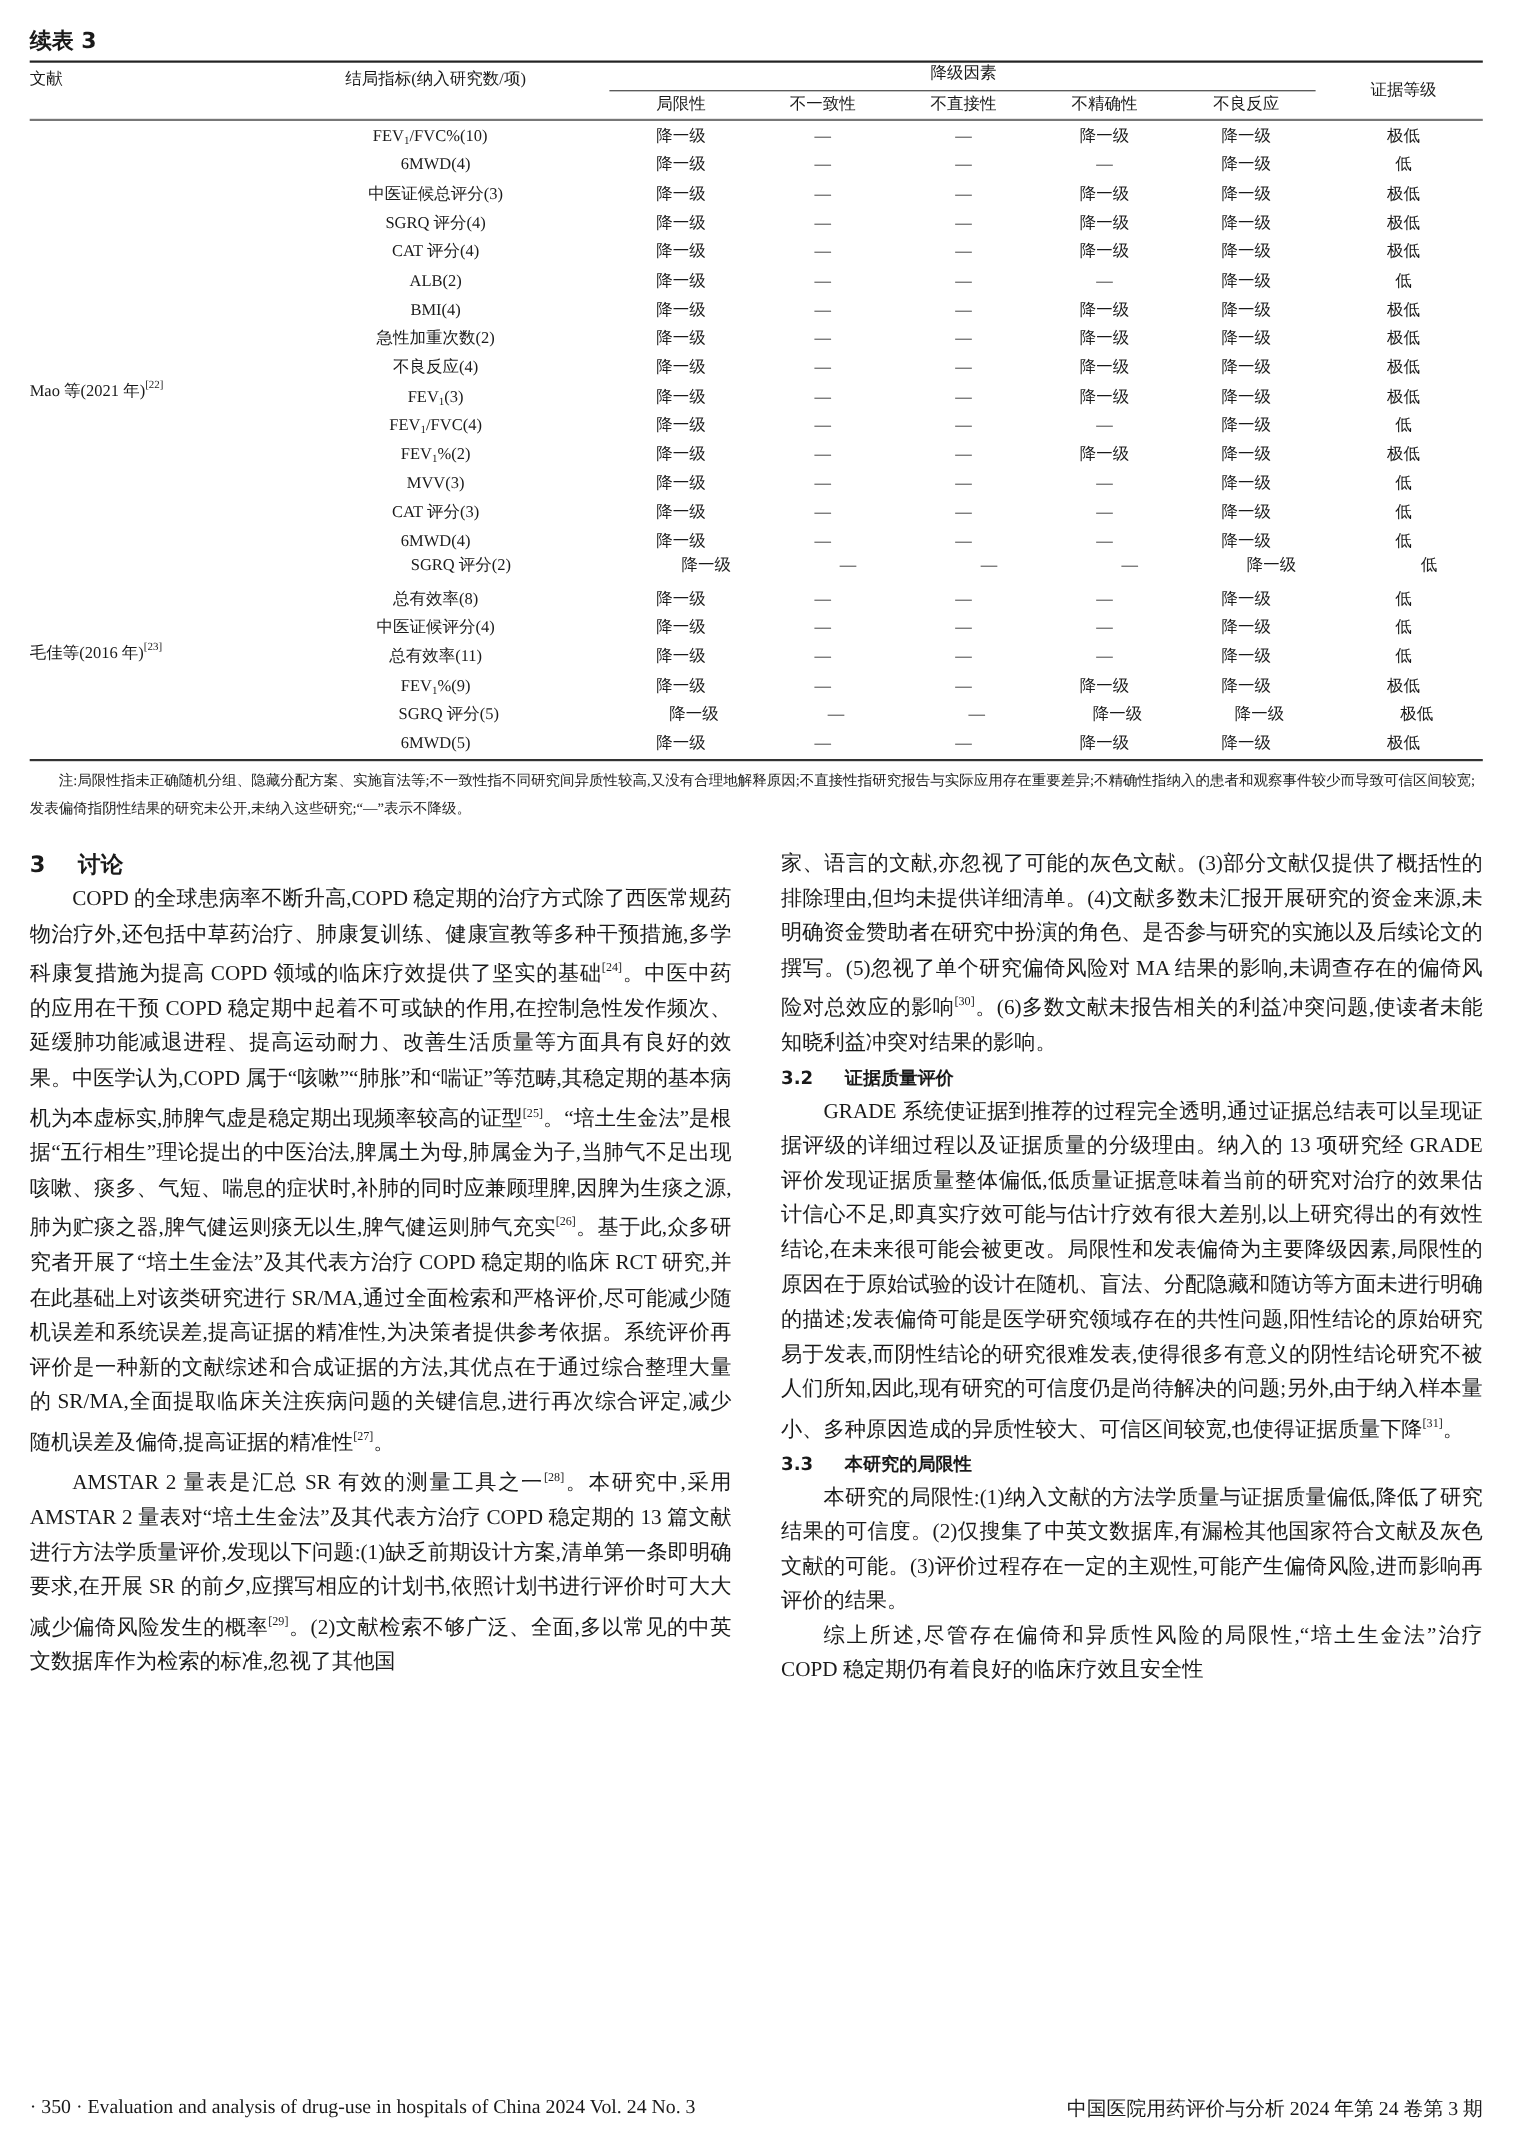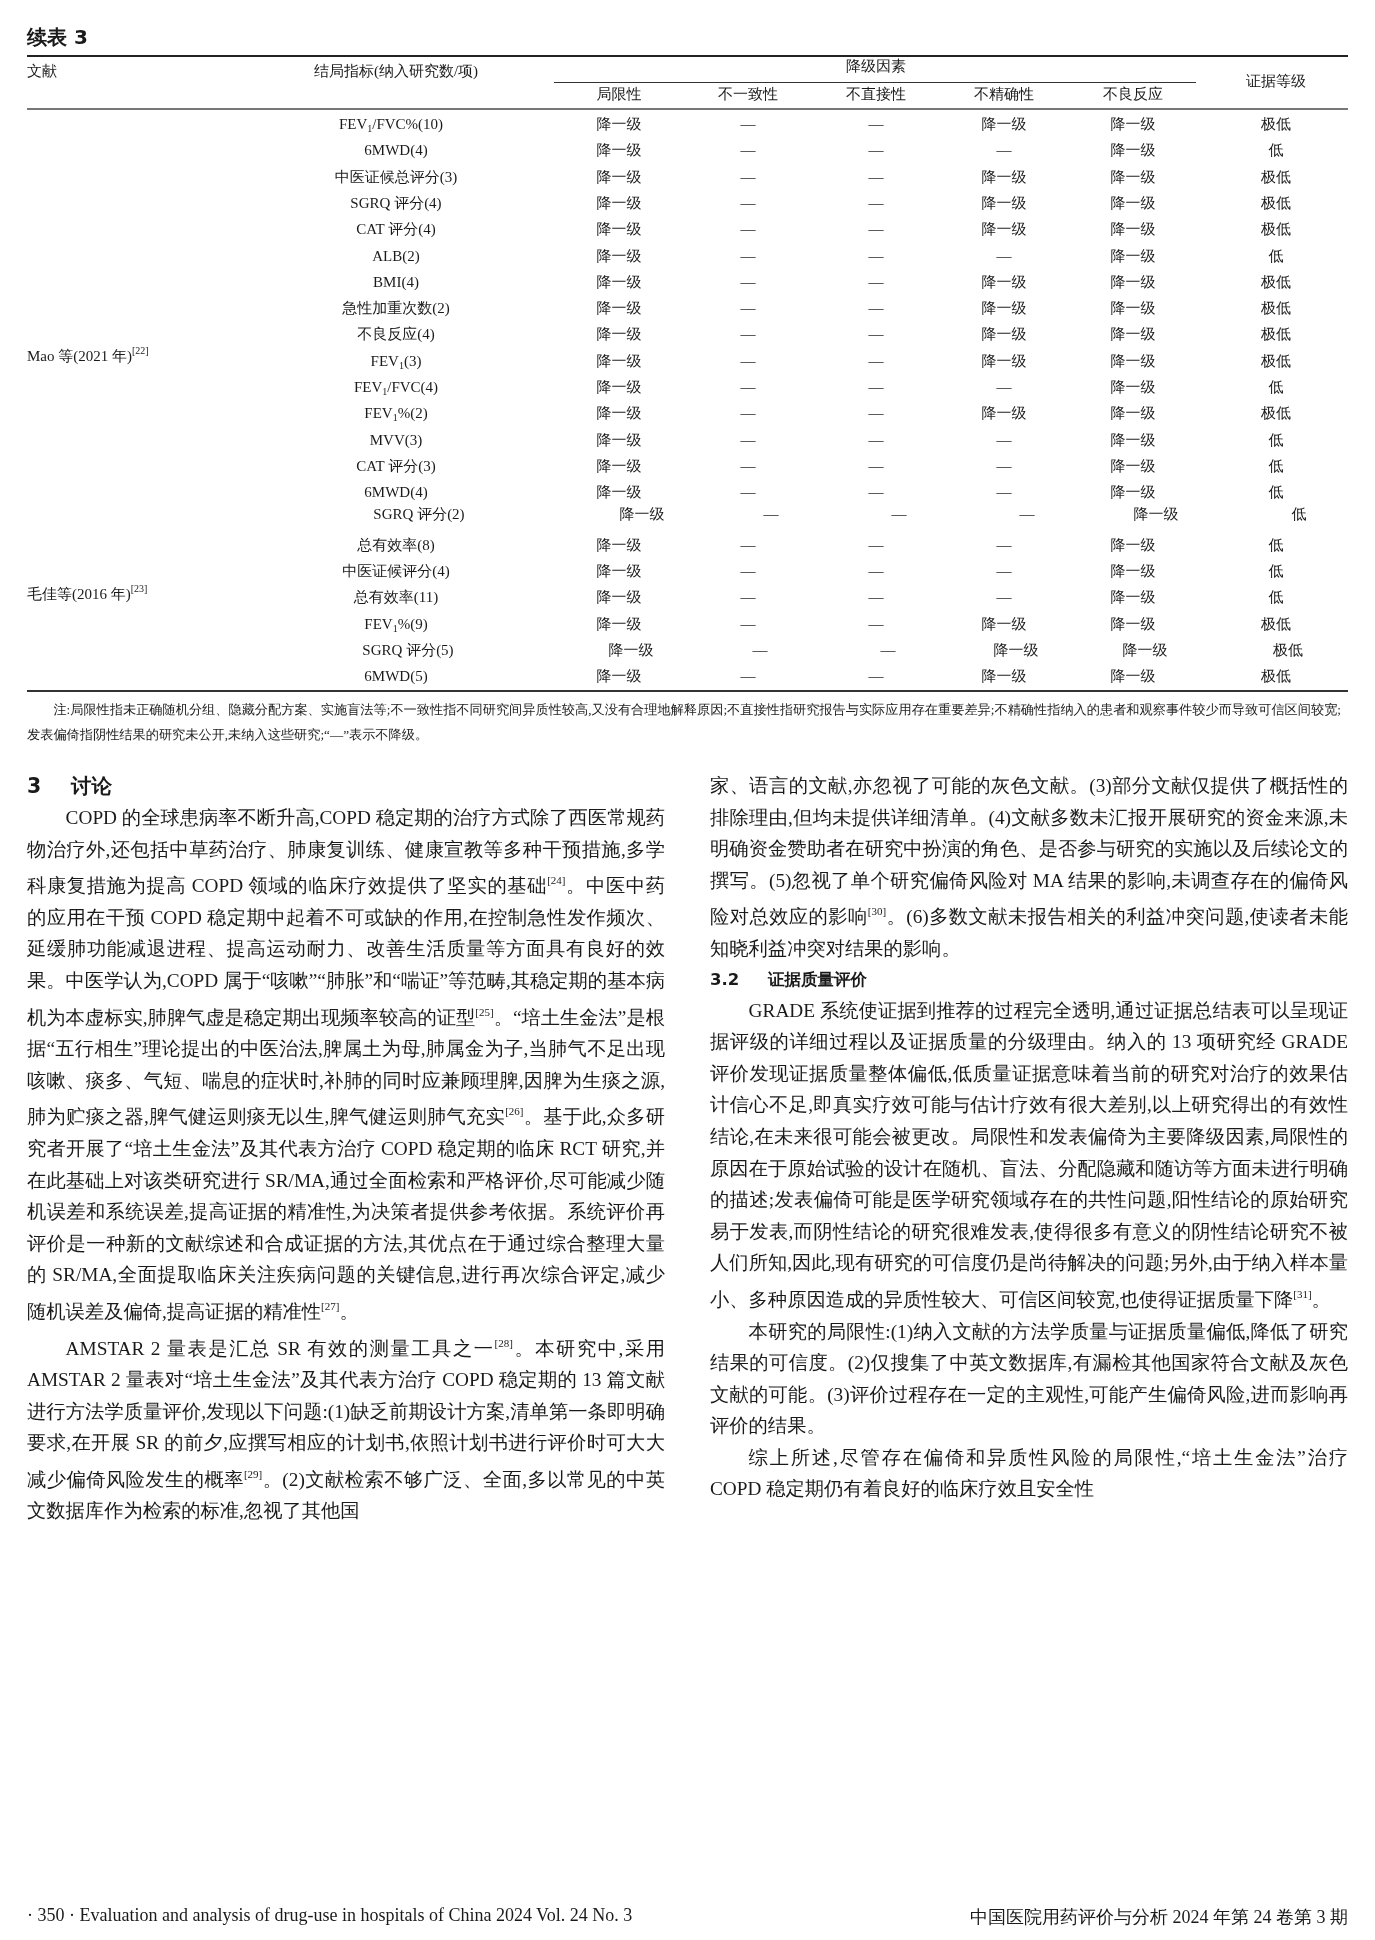--- a/index.html
+++ b/index.html
@@ -280,18 +280,21 @@
   <p class="para rich"><span>COPD 的全球患病率不断升高,COPD 稳定期的治疗方式除了西医常规药物治疗外,还包括中草药治疗、肺康复训练、健康宣教等多种干预措施,多学科康复措施为提高 COPD 领域的临床疗效提供了坚实的基础</span><sup>[24]</sup><span>。中医中药的应用在干预 COPD 稳定期中起着不可或缺的作用,在控制急性发作频次、延缓肺功能减退进程、提高运动耐力、改善生活质量等方面具有良好的效果。中医学认为,COPD 属于“咳嗽”“肺胀”和“喘证”等范畴,其稳定期的基本病机为本虚标实,肺脾气虚是稳定期出现频率较高的证型</span><sup>[25]</sup><span>。“培土生金法”是根据“五行相生”理论提出的中医治法,脾属土为母,肺属金为子,当肺气不足出现咳嗽、痰多、气短、喘息的症状时,补肺的同时应兼顾理脾,因脾为生痰之源,肺为贮痰之器,脾气健运则痰无以生,脾气健运则肺气充实</span><sup>[26]</sup><span>。基于此,众多研究者开展了“培土生金法”及其代表方治疗 COPD 稳定期的临床 RCT 研究,并在此基础上对该类研究进行 SR/MA,通过全面检索和严格评价,尽可能减少随机误差和系统误差,提高证据的精准性,为决策者提供参考依据。系统评价再评价是一种新的文献综述和合成证据的方法,其优点在于通过综合整理大量的 SR/MA,全面提取临床关注疾病问题的关键信息,进行再次综合评定,减少随机误差及偏倚,提高证据的精准性</span><sup>[27]</sup><span>。</span></p>
   <p class="para rich"><span>AMSTAR 2 量表是汇总 SR 有效的测量工具之一</span><sup>[28]</sup><span>。本研究中,采用 AMSTAR 2 量表对“培土生金法”及其代表方治疗 COPD 稳定期的 13 篇文献进行方法学质量评价,发现以下问题:(1)缺乏前期设计方案,清单第一条即明确要求,在开展 SR 的前夕,应撰写相应的计划书,依照计划书进行评价时可大大减少偏倚风险发生的概率</span><sup>[29]</sup><span>。(2)文献检索不够广泛、全面,多以常见的中英文数据库作为检索的标准,忽视了其他国</span></p>
 </div>
 
 <div class="col col-right">
   <p class="para rich" style="text-indent:0;"><span>家、语言的文献,亦忽视了可能的灰色文献。(3)部分文献仅提供了概括性的排除理由,但均未提供详细清单。(4)文献多数未汇报开展研究的资金来源,未明确资金赞助者在研究中扮演的角色、是否参与研究的实施以及后续论文的撰写。(5)忽视了单个研究偏倚风险对 MA 结果的影响,未调查存在的偏倚风险对总效应的影响</span><sup>[30]</sup><span>。(6)多数文献未报告相关的利益冲突问题,使读者未能知晓利益冲突对结果的影响。</span></p>
   <div class="h2">
     <span class="h-num">3.2</span><span>证据质量评价</span>
   </div>
   <p class="para rich"><span>GRADE 系统使证据到推荐的过程完全透明,通过证据总结表可以呈现证据评级的详细过程以及证据质量的分级理由。纳入的 13 项研究经 GRADE 评价发现证据质量整体偏低,低质量证据意味着当前的研究对治疗的效果估计信心不足,即真实疗效可能与估计疗效有很大差别,以上研究得出的有效性结论,在未来很可能会被更改。局限性和发表偏倚为主要降级因素,局限性的原因在于原始试验的设计在随机、盲法、分配隐藏和随访等方面未进行明确的描述;发表偏倚可能是医学研究领域存在的共性问题,阳性结论的原始研究易于发表,而阴性结论的研究很难发表,使得很多有意义的阴性结论研究不被人们所知,因此,现有研究的可信度仍是尚待解决的问题;另外,由于纳入样本量小、多种原因造成的异质性较大、可信区间较宽,也使得证据质量下降</span><sup>[31]</sup><span>。</span></p>
+  <div class="h2">
+    <span class="h-num">3.3</span><span>本研究的局限性</span>
+  </div>
   <p class="para rich"><span>本研究的局限性:(1)纳入文献的方法学质量与证据质量偏低,降低了研究结果的可信度。(2)仅搜集了中英文数据库,有漏检其他国家符合文献及灰色文献的可能。(3)评价过程存在一定的主观性,可能产生偏倚风险,进而影响再评价的结果。</span></p>
   <p class="para rich"><span>综上所述,尽管存在偏倚和异质性风险的局限性,“培土生金法”治疗 COPD 稳定期仍有着良好的临床疗效且安全性</span></p>
 </div>
 
 <div class="footer-left">· 350 ·  Evaluation and analysis of drug-use in hospitals of China 2024 Vol. 24 No. 3</div>
 <div class="footer-right">中国医院用药评价与分析   2024 年第 24 卷第 3 期</div>
 
 </body></html>

